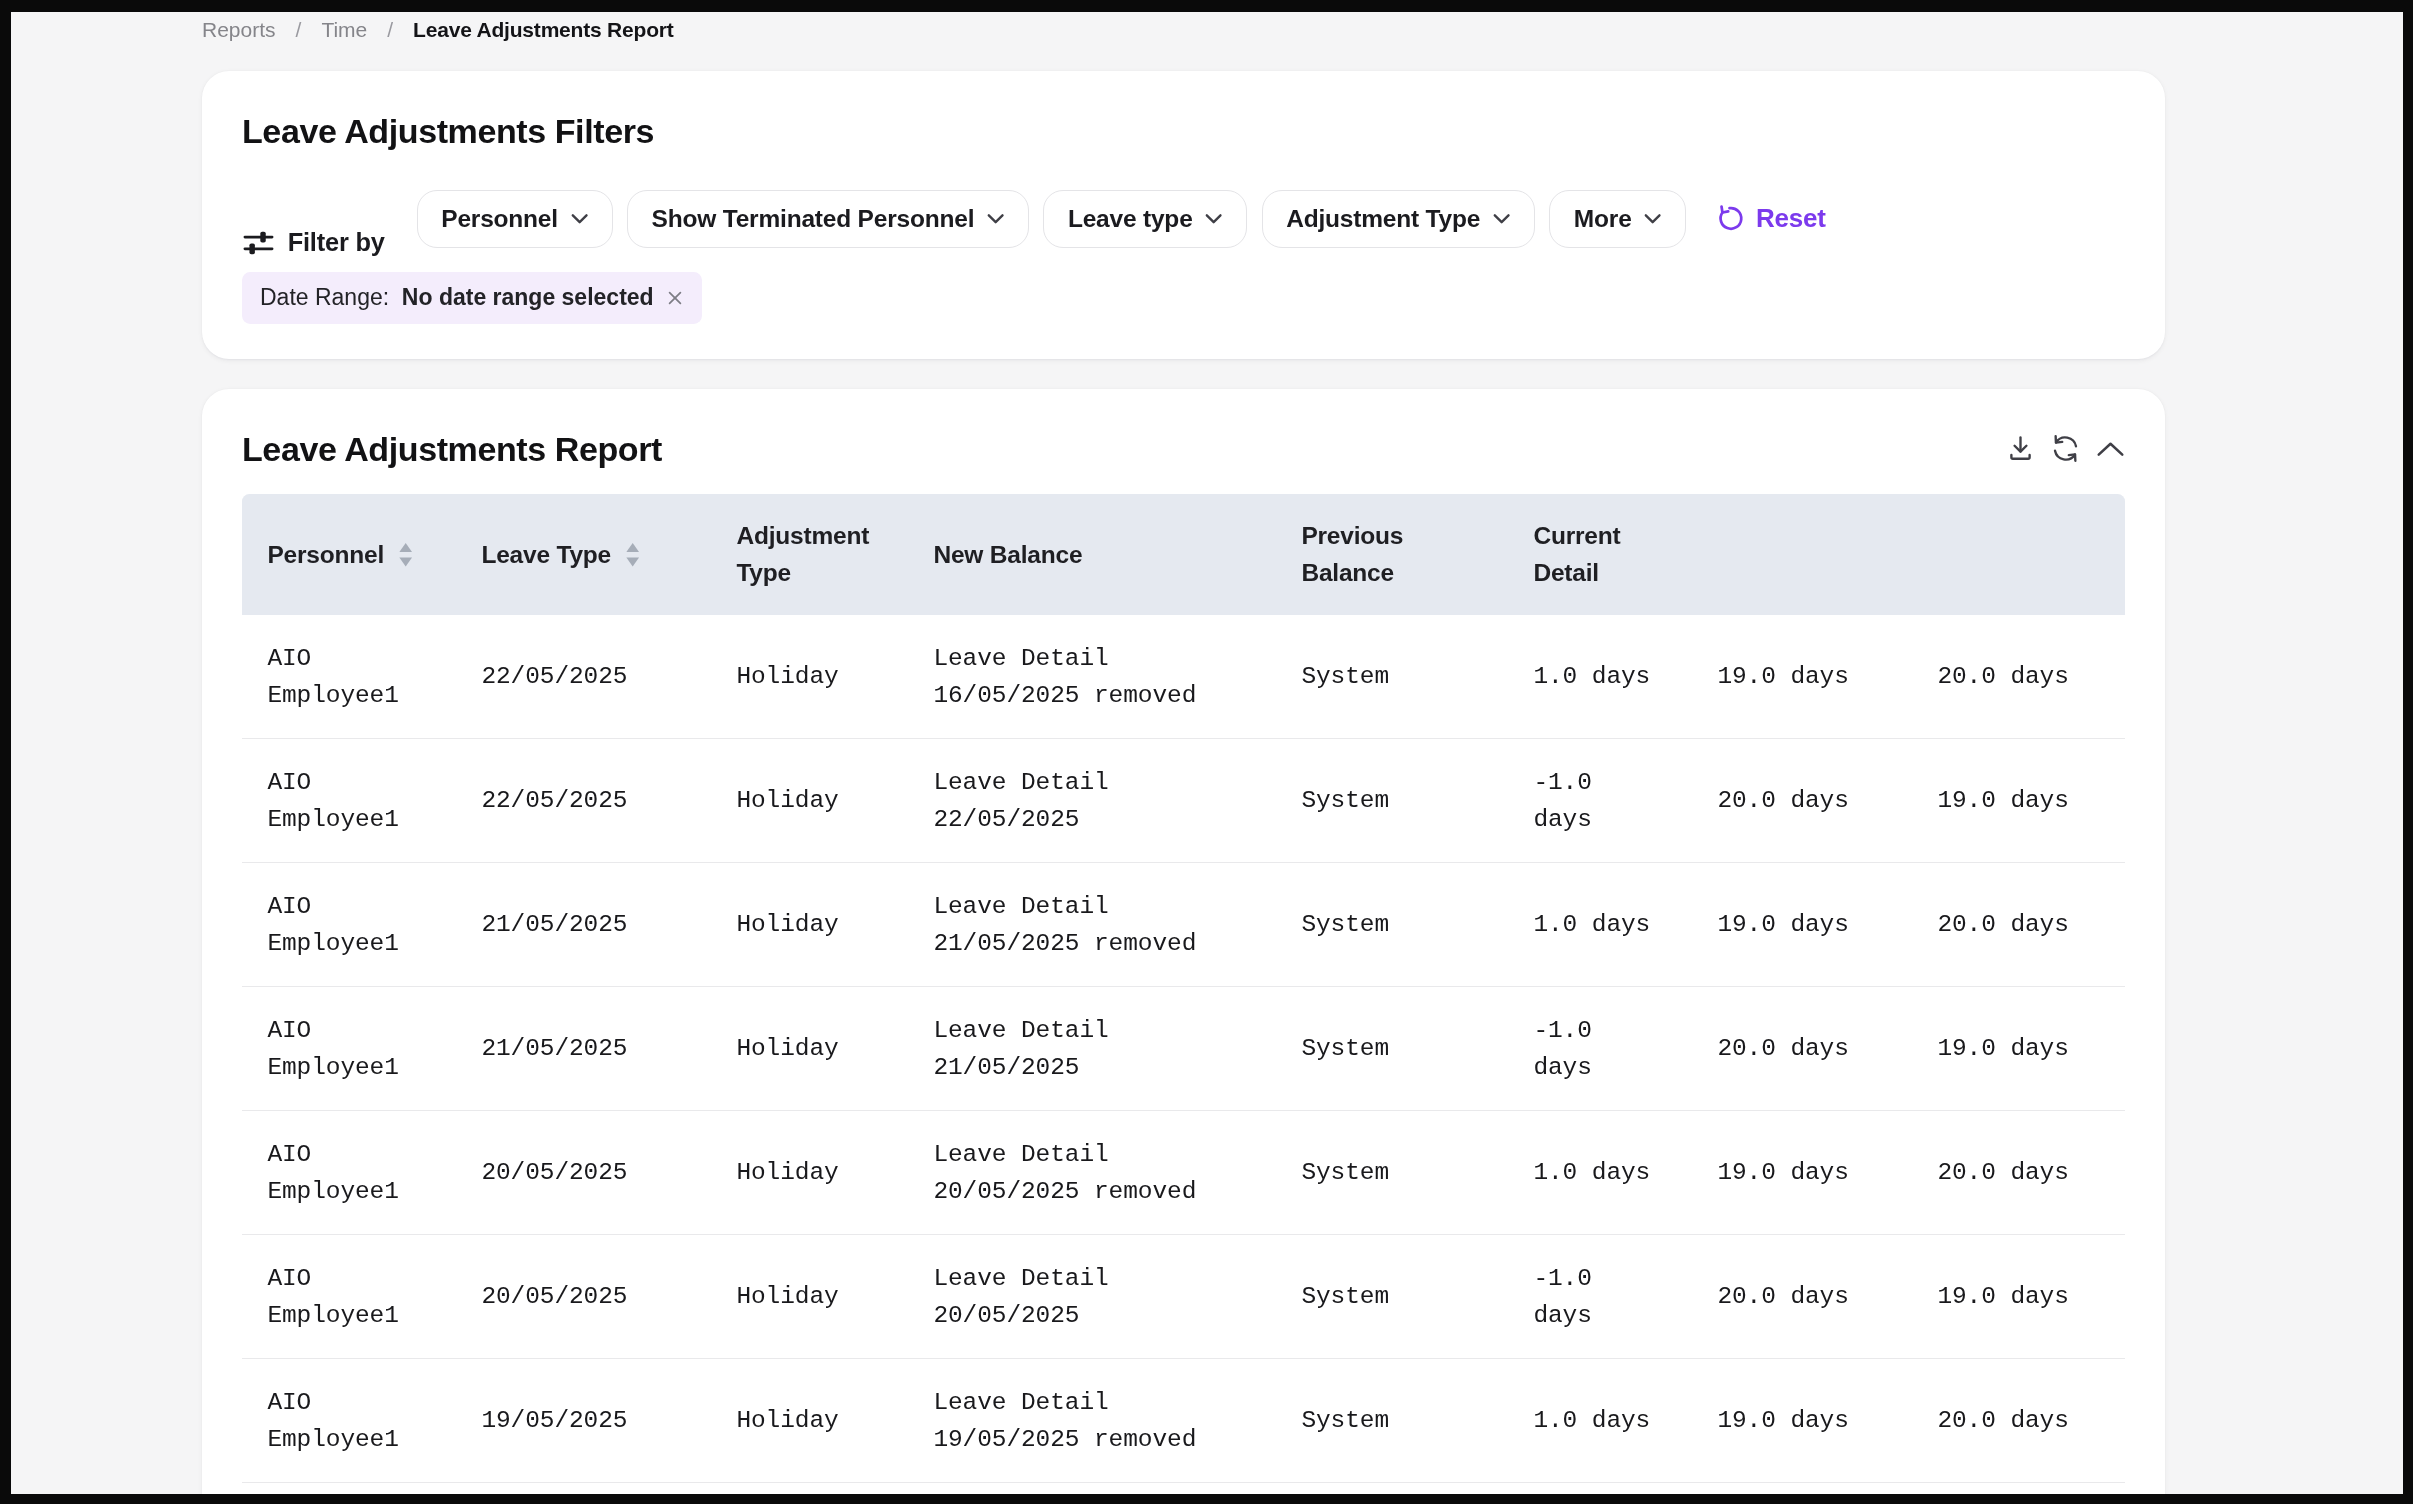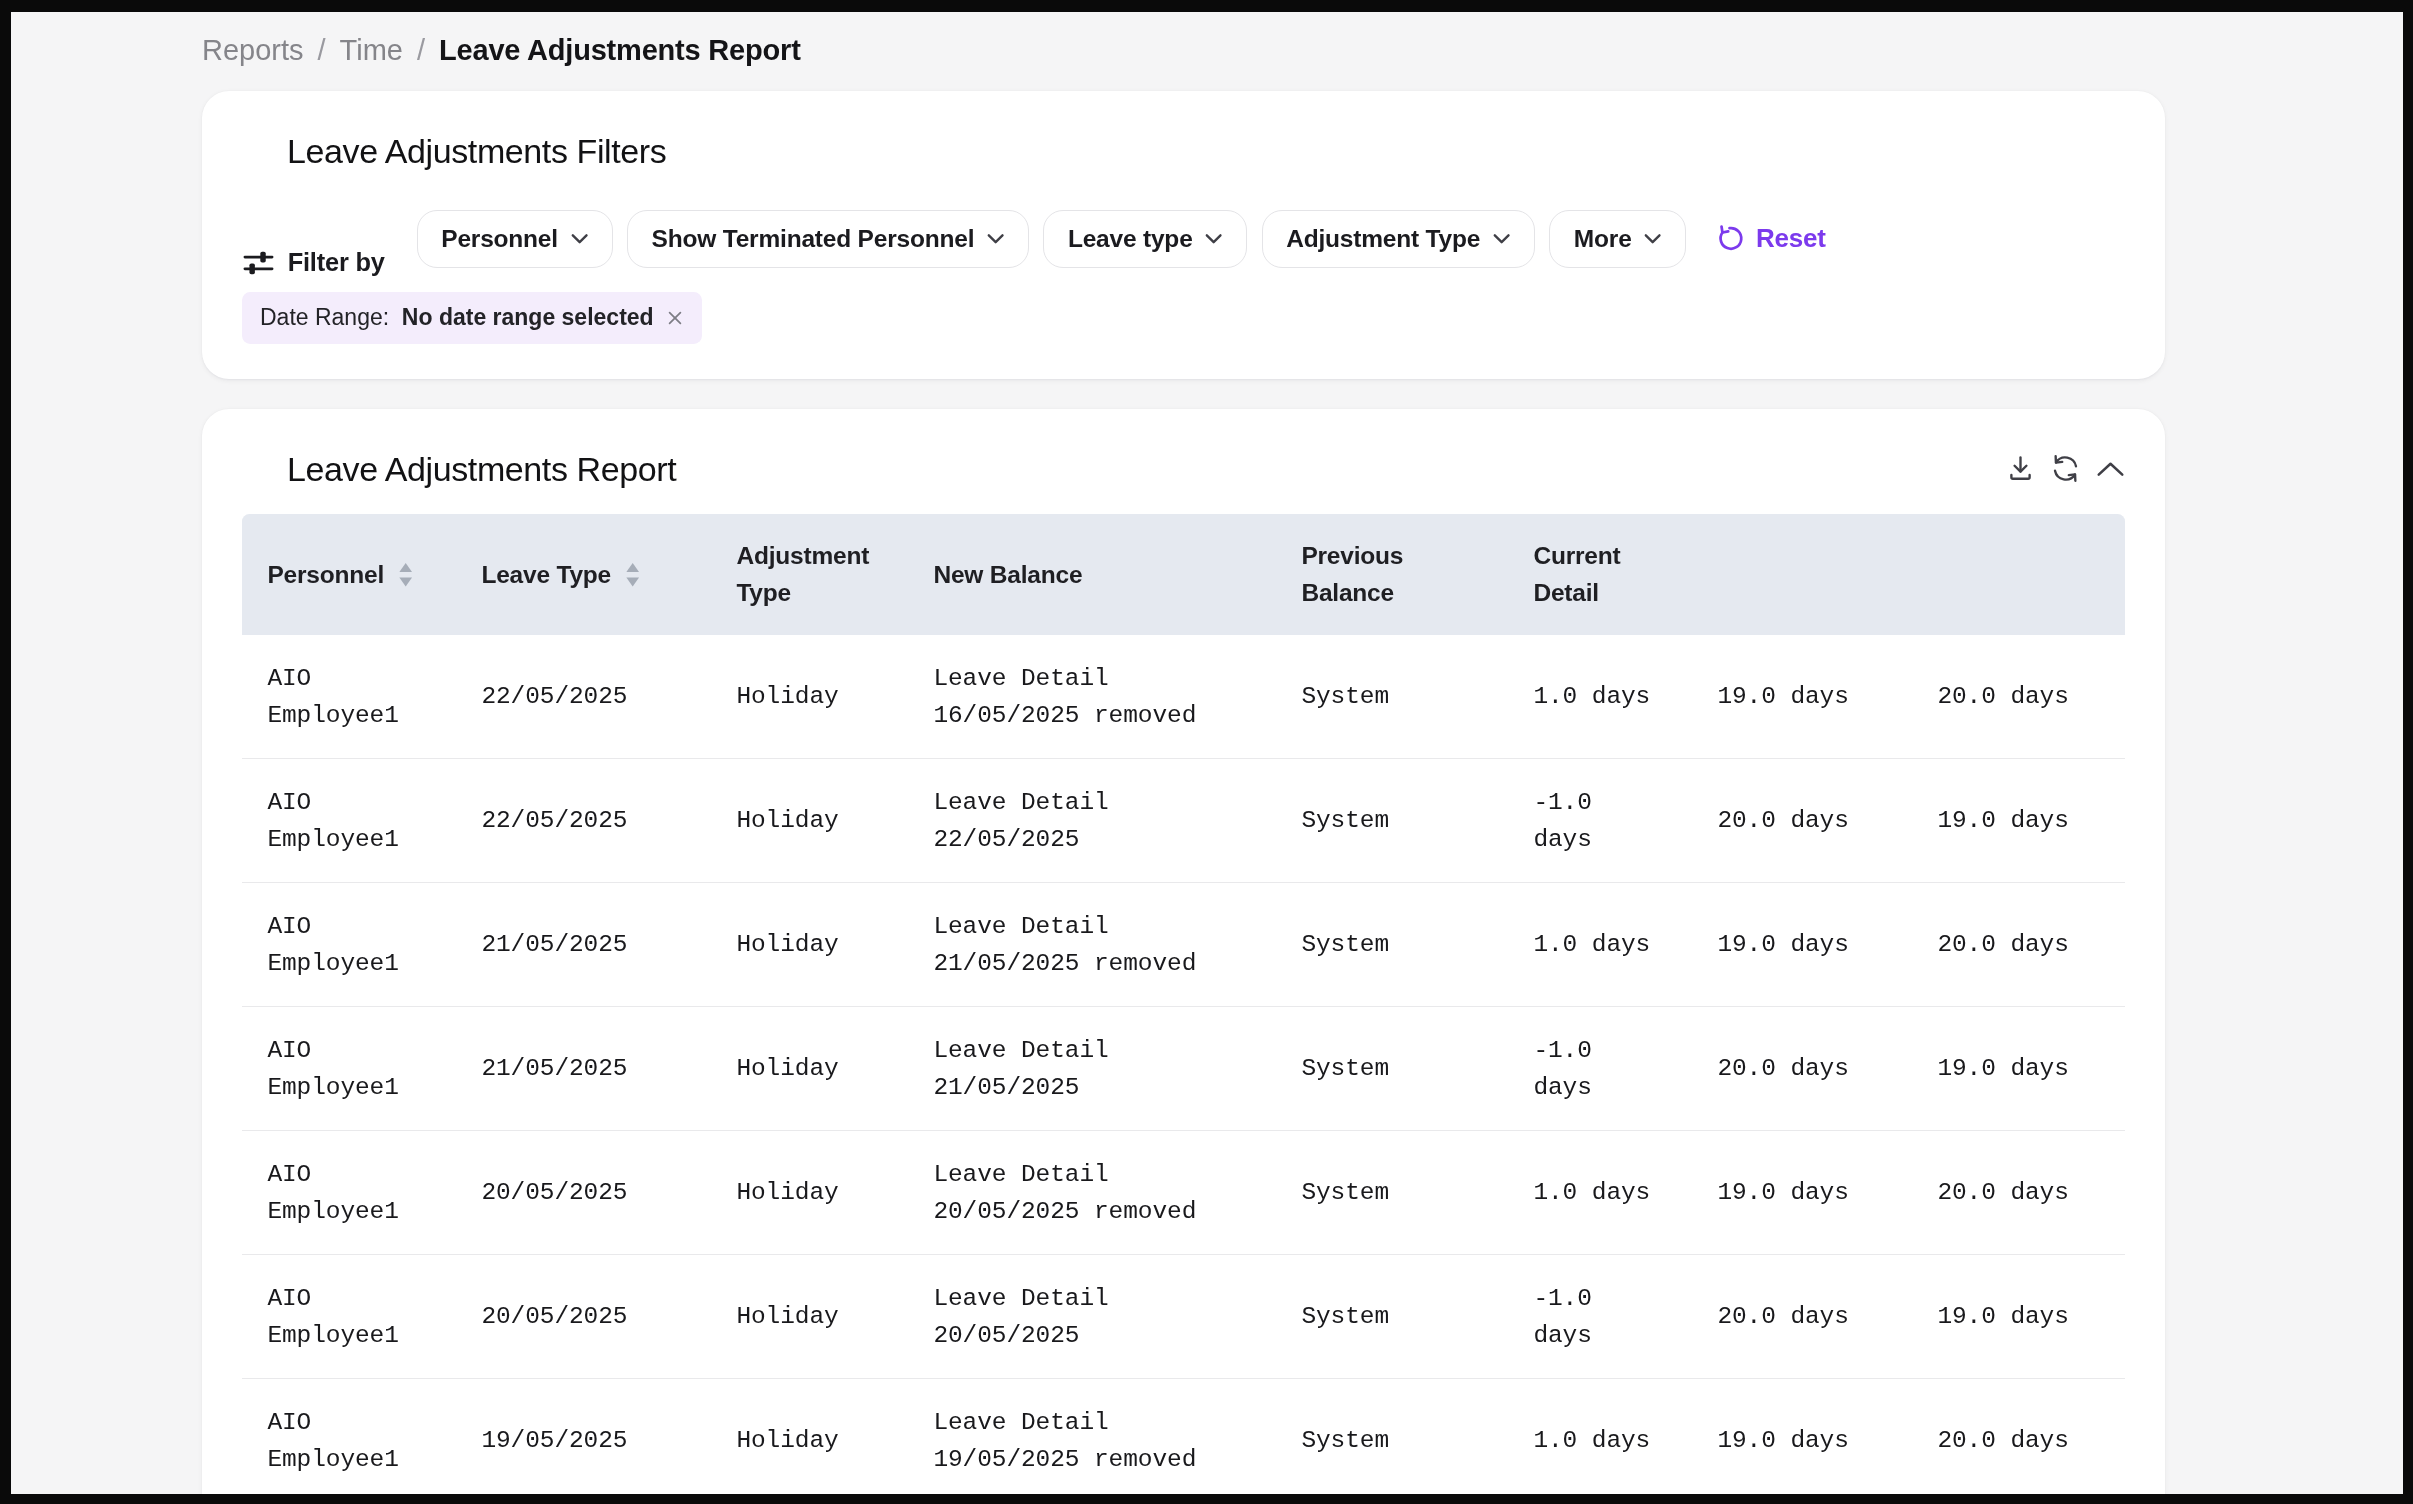--- a/index.html
+++ b/index.html
@@ -26,39 +26,38 @@
   }
   .viewport{
     position:absolute;left:11px;top:11.8px;right:10px;bottom:11px;
     background:var(--page-bg);
     overflow:hidden;
   }
   .content{margin-left:191px;width:1963px;}
 
   
   .breadcrumb{
-    margin-top:22px;
-    display:flex;align-items:center;gap:14px;
-    font-size:29px;color:var(--text-gray);height:33px;
+    margin-top:2px;
+    display:flex;align-items:center;gap:20px;
+    font-size:21px;color:var(--text-gray);height:33px;
   }
   .bc-link{cursor:pointer;}
   .bc-sep{color:#9a9aa0;}
   .bc-current{color:#141417;font-weight:700;letter-spacing:-0.2px;}
 
   
   .card{
     background:var(--card-bg);
     border-radius:27px;
     box-shadow:0 0.9px 1.8px rgba(16,24,40,.04),0 1.8px 5.5px rgba(16,24,40,.05);
   }
   .filters-card{margin-top:24.5px;padding:40px 40px 35px 40px;}
   .card-title{
-    font-size:34px;font-weight:400;letter-spacing:-0.4px;color:#121214;
+    font-size:34px;font-weight:700;letter-spacing:-0.4px;color:#121214;
     line-height:1.18;
-    margin-left:45px;
   }
 
   
   .filter-row{margin-top:29px;display:flex;align-items:center;}
   .filter-by{display:flex;align-items:center;gap:12.7px;margin-right:32px;margin-top:48px;}
   .filter-by-label{font-size:25.4px;font-weight:700;letter-spacing:-0.2px;}
   .filter-buttons{display:flex;align-items:center;gap:14.5px;}
   .filter-btn{
     display:flex;align-items:center;gap:12.7px;
     height:58px;padding:0 23.6px;

